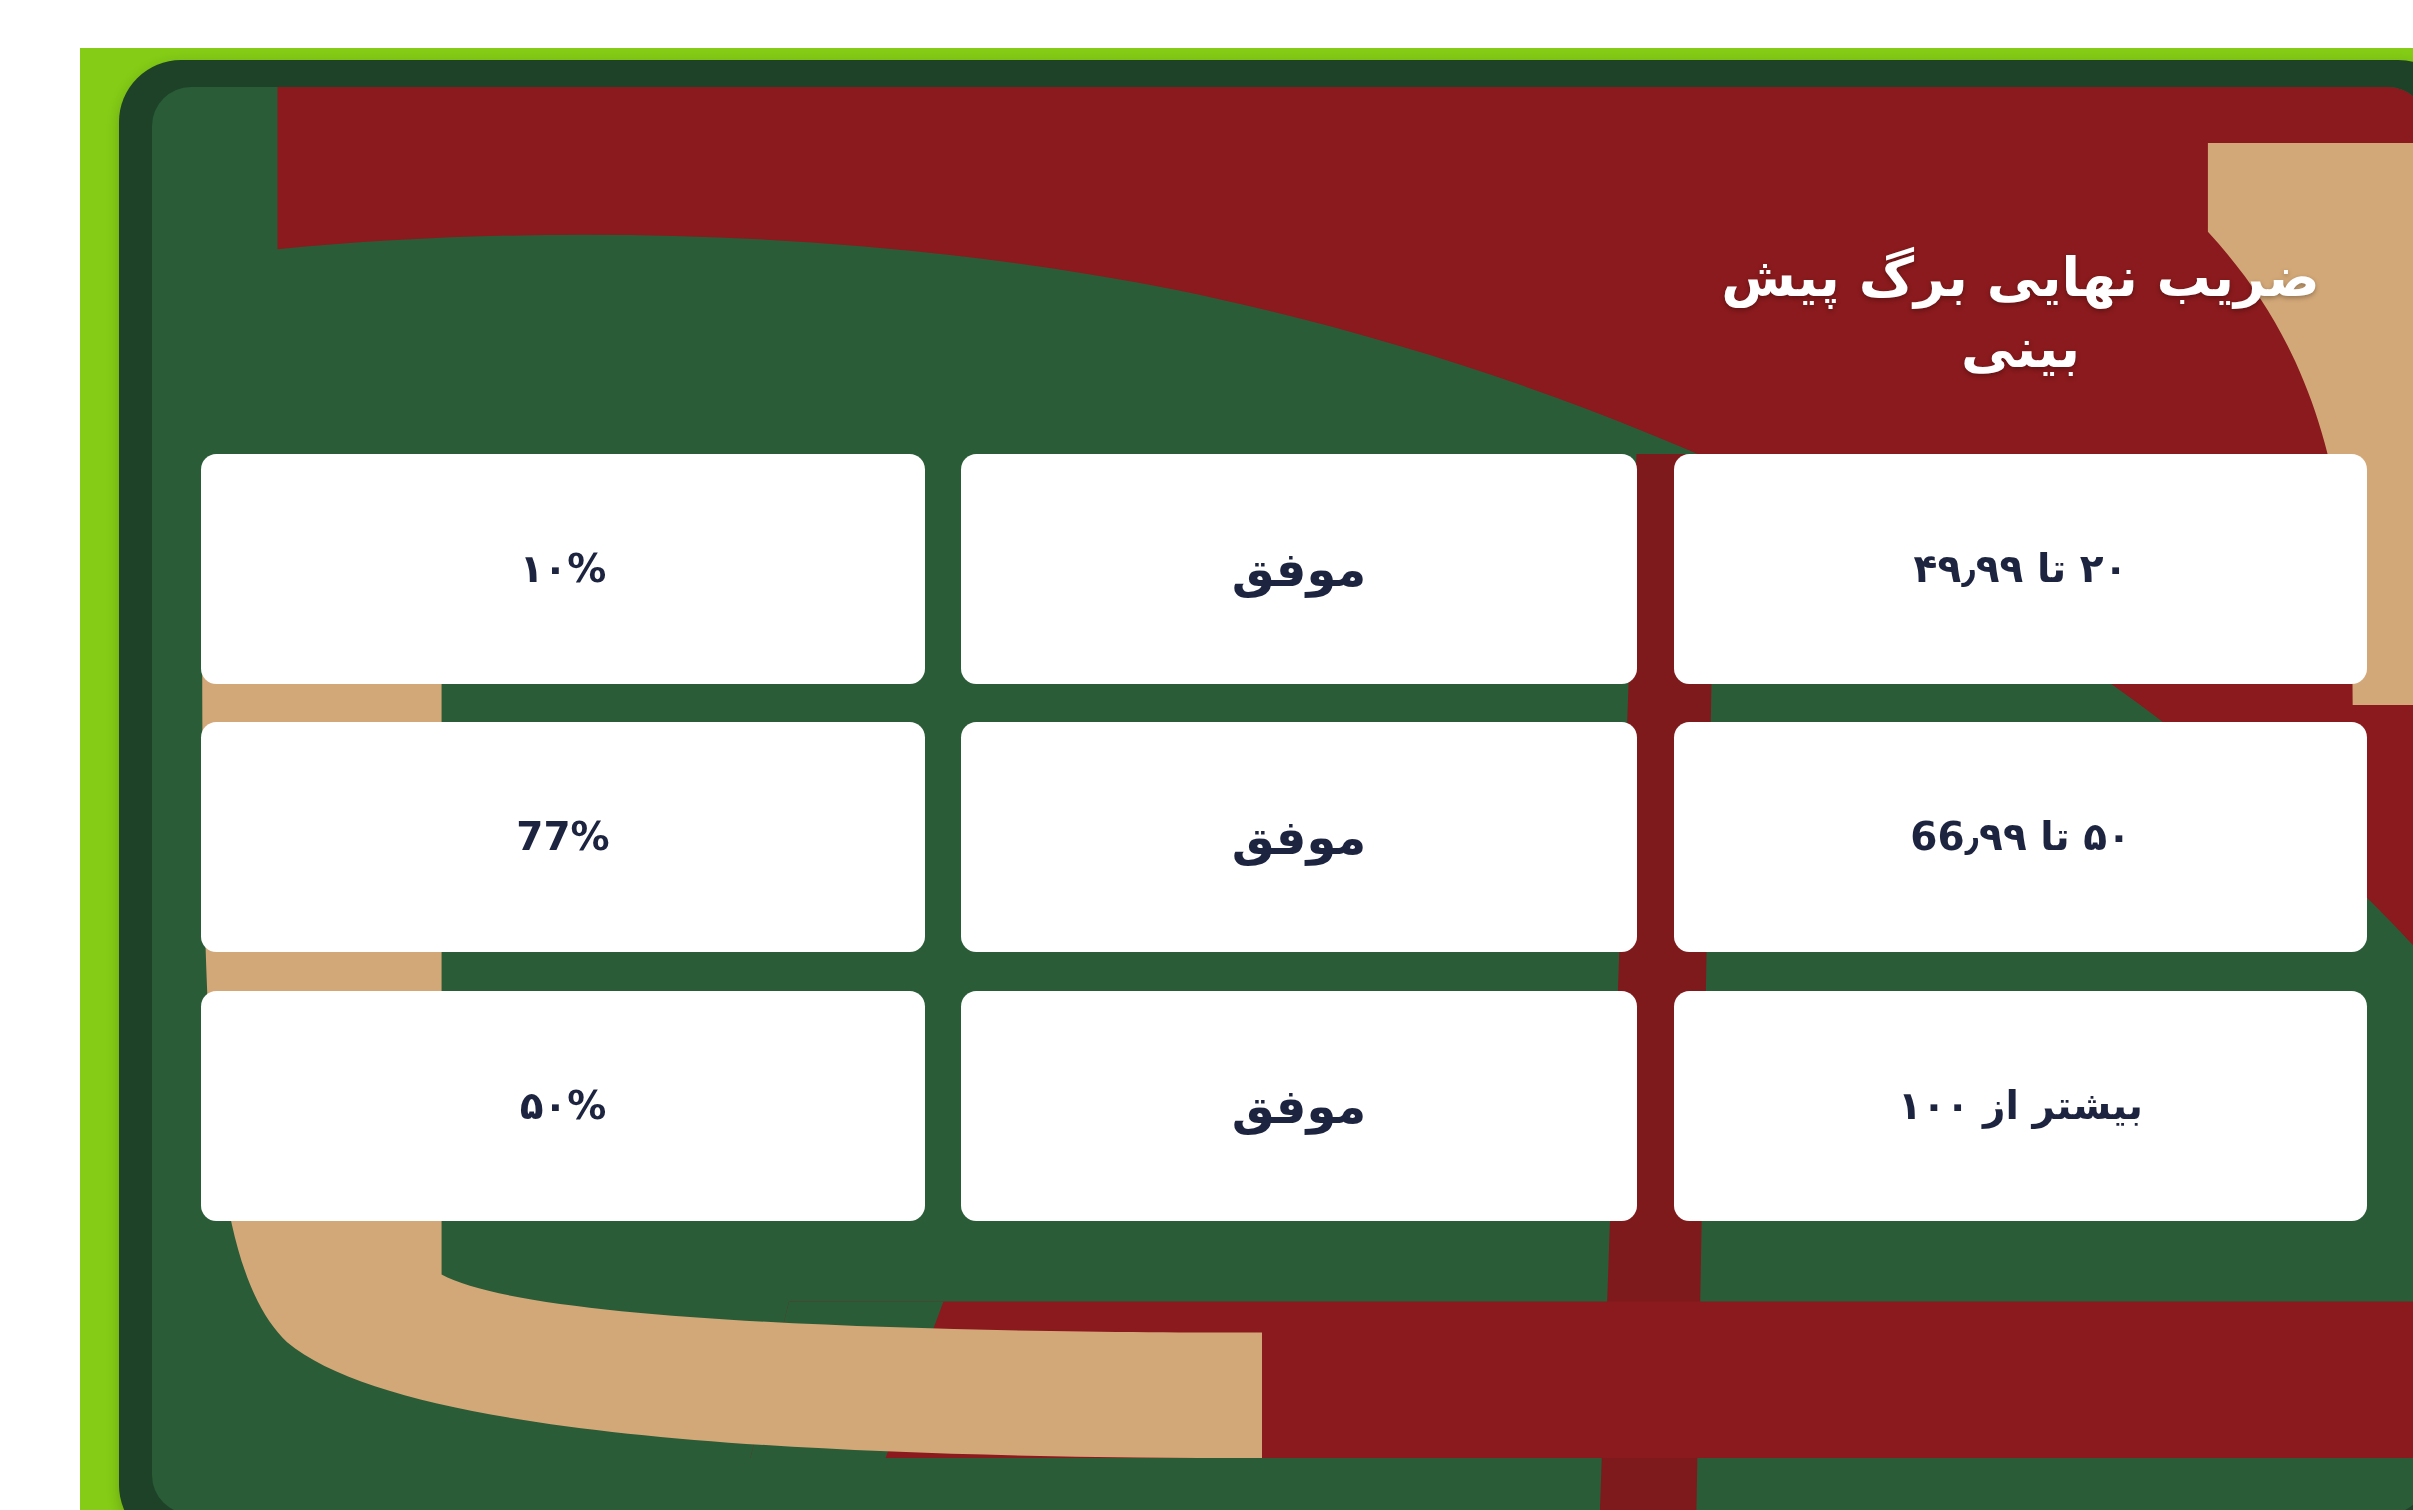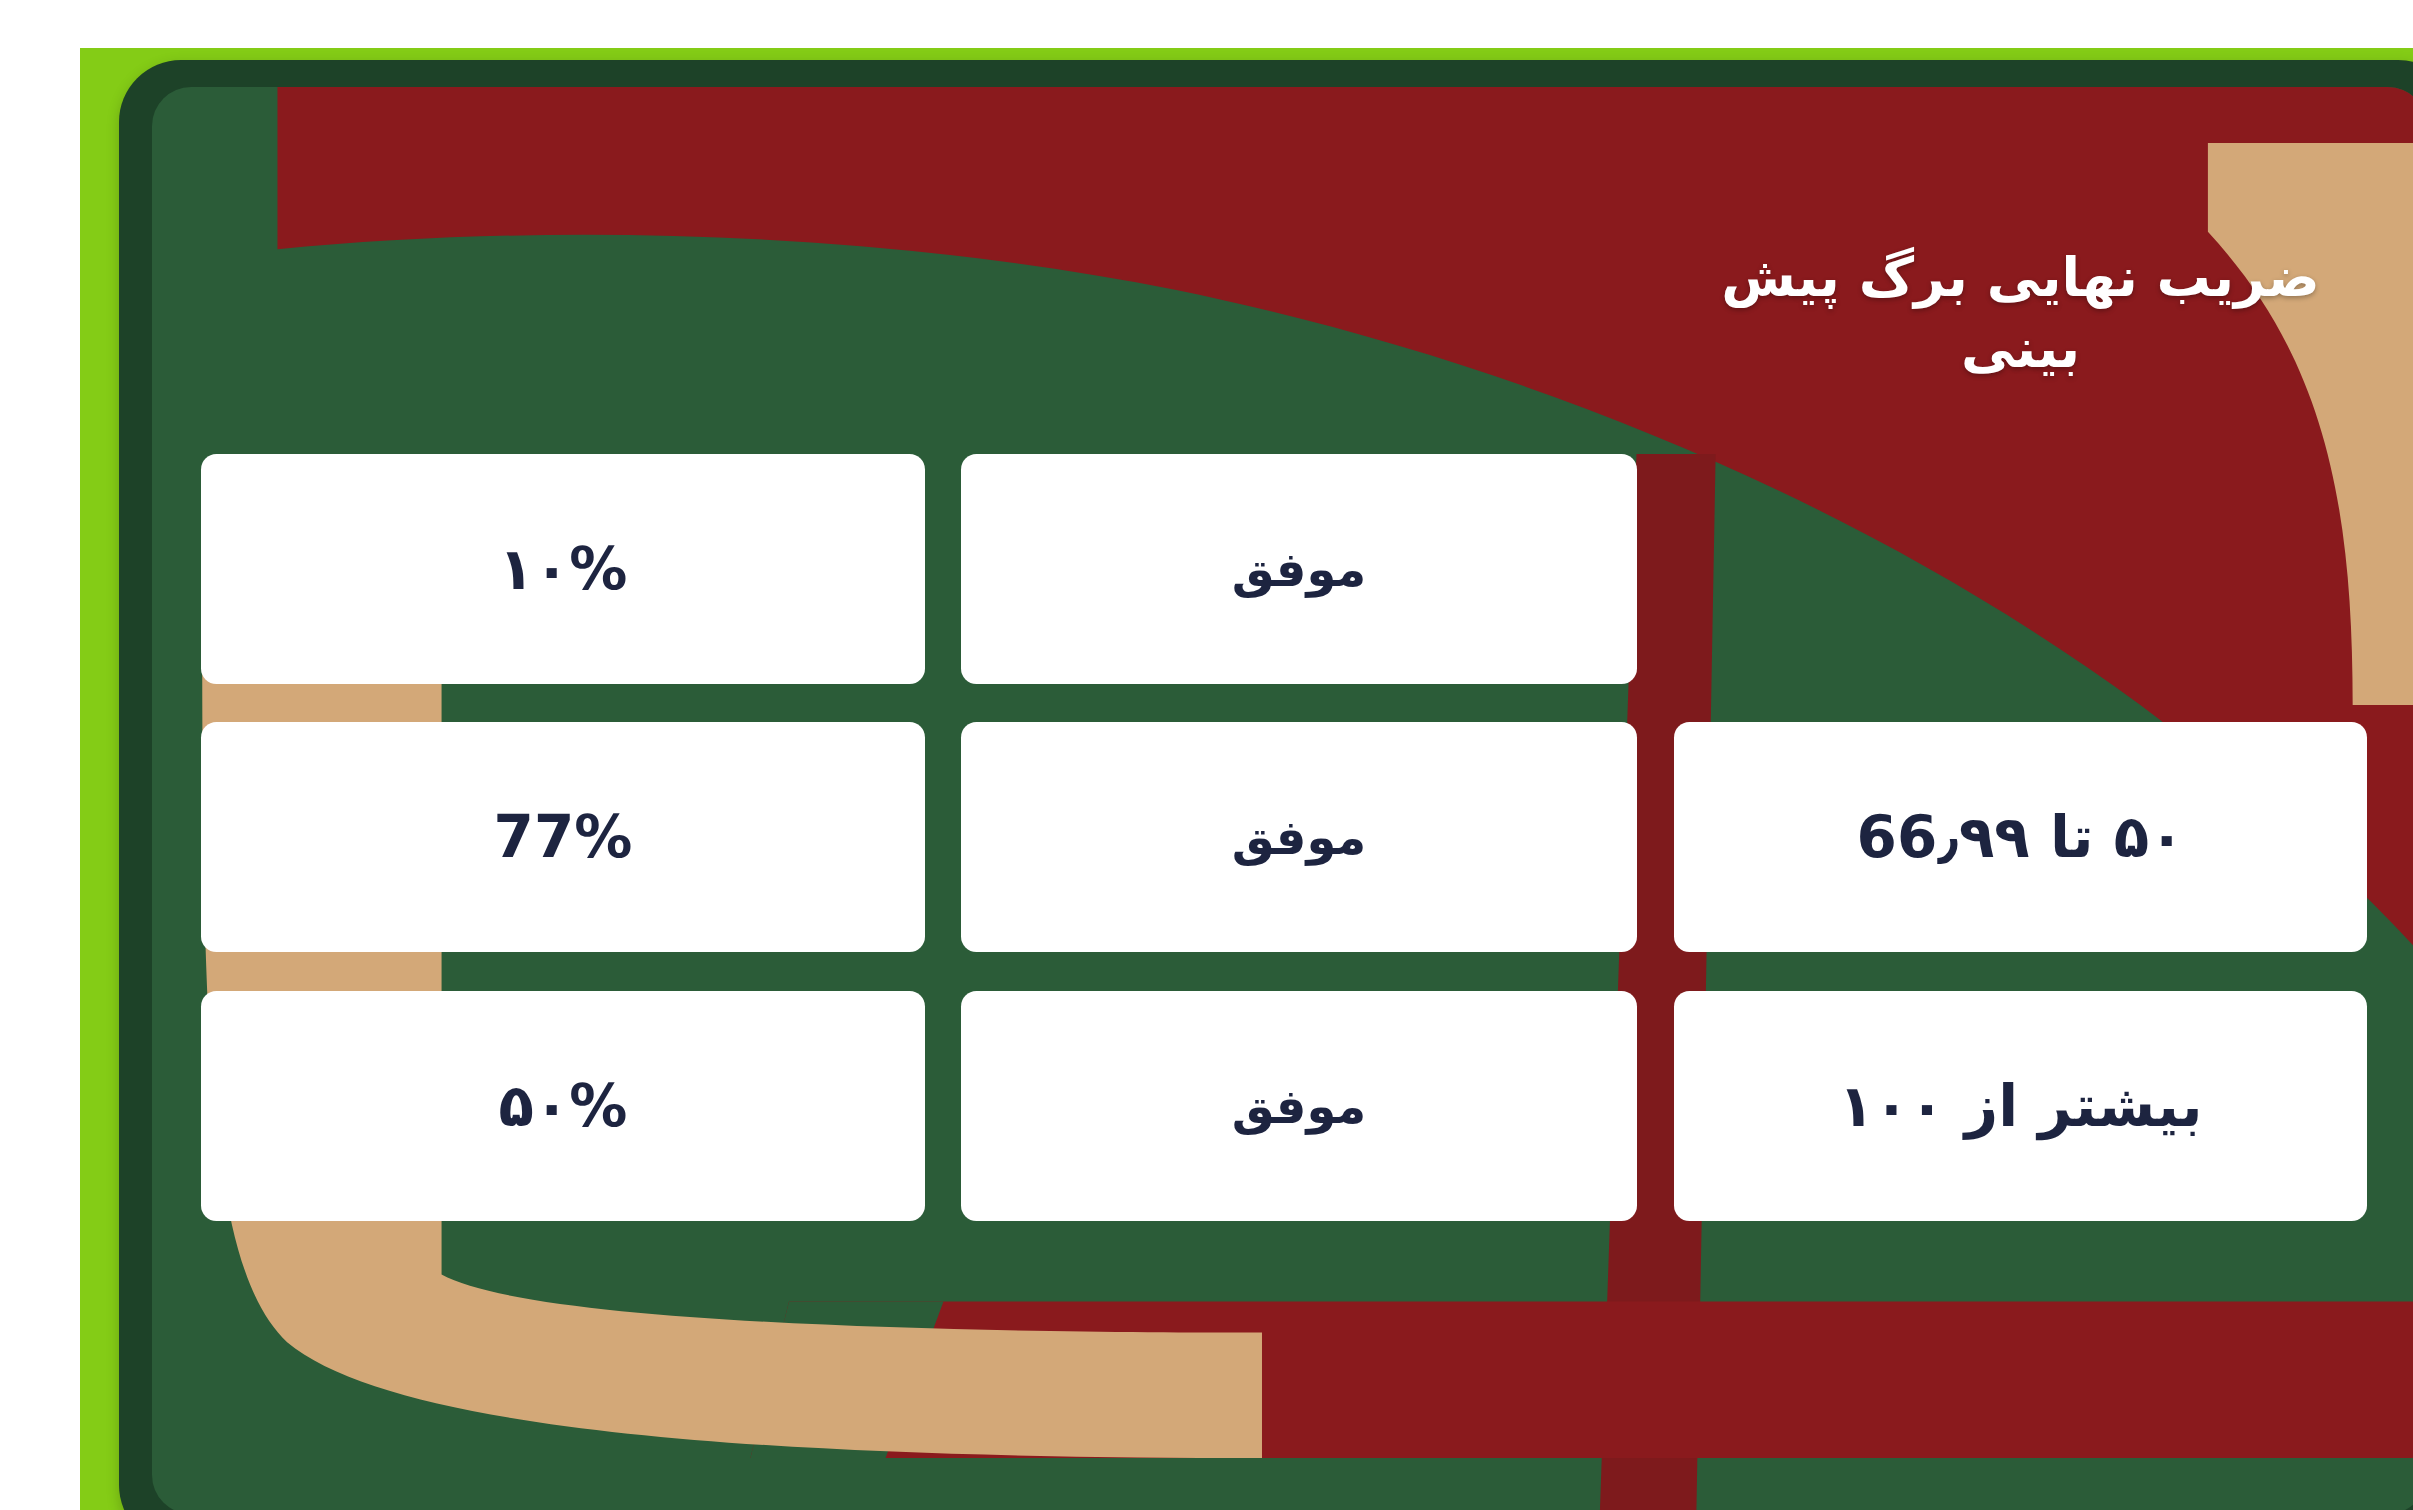--- a/index.html
+++ b/index.html
@@ -43,21 +43,21 @@
   }
 
   .drow{ height:230px; }
   .cell{
     position:absolute; top:0; height:100%;
     background:#ffffff; border-radius:15.4px;
     display:flex; align-items:center; justify-content:center;
     color:#1d2440; font-weight:bold; font-size:48px;
     white-space:nowrap;
   }
-  .cell.num{ font-size:58px; }
+  .cell.num{ font-size:39px; }
 
   
   .col-a{ right:60px;  width:693px; }
   .col-b{ right:790px; width:676px; }
   .col-c{ right:1502px;width:724px; }
 
   .hcell.col-a{ right:60px;  width:693px; }
   .hcell.col-b{ right:790px; width:676px; }
   .hcell.col-c{ right:1502px;width:724px; }
 </style>
@@ -100,20 +100,21 @@
                  C 60 1225 52 1000 52 560 Z" fill="#d3a878"></path>
       </svg>
 
       <div class="table">
 
         <div class="hrow">
           <div class="hcell col-a">ضریب نهایی برگ پیش بینی</div>
         </div>
 
         <div class="drow" style="top:367px;">
+          <div class="cell num col-a">۲۰  تا  ۴۹٫۹۹</div>
           <div class="cell col-b">موفق</div>
           <div class="cell num col-c">۱۰%</div>
         </div>
 
         <div class="drow" style="top:635px;">
           <div class="cell num col-a">۵۰  تا  66٫۹۹</div>
           <div class="cell col-b">موفق</div>
           <div class="cell num col-c">77%</div>
         </div>
 

